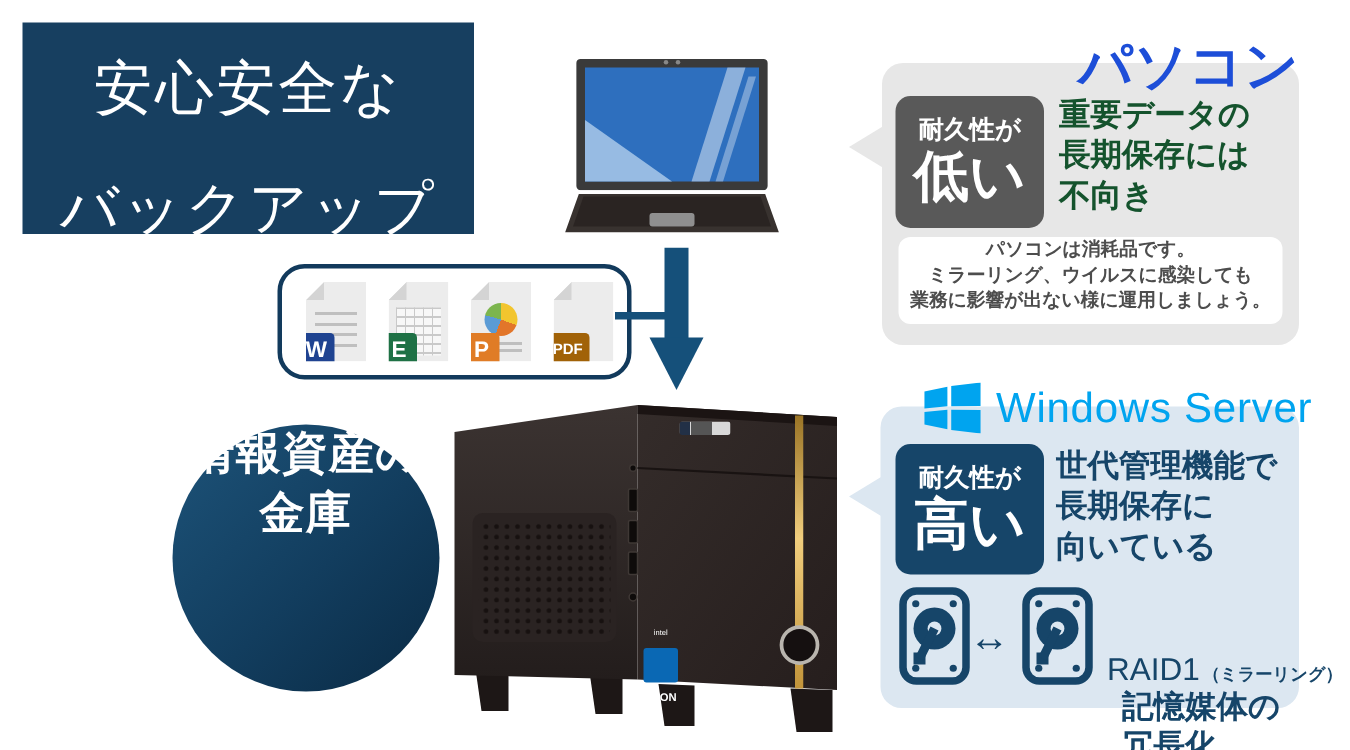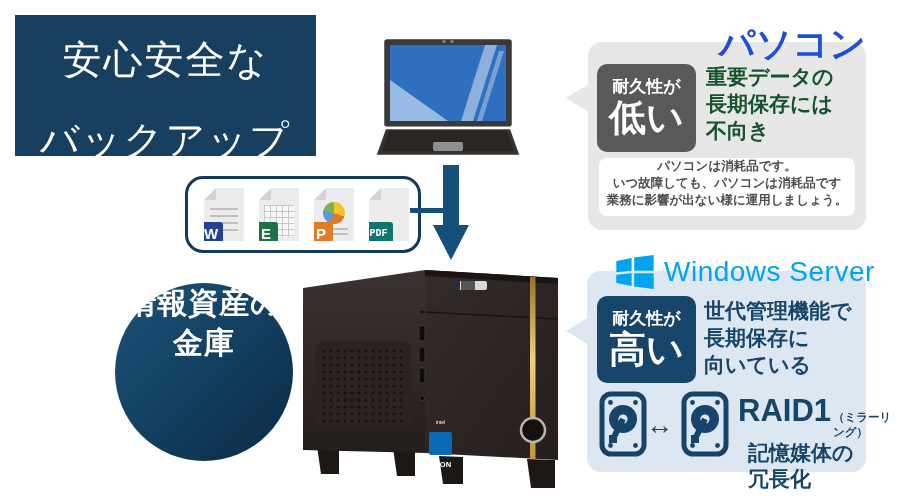--- a/index.html
+++ b/index.html
@@ -60,21 +60,21 @@
   .note-box span{color:#4d4d4d;font-weight:bold;font-size:12.5px;line-height:17px;white-space:nowrap;}
 
   
   .ws-logo{left:597px;top:254px;height:36px;display:flex;align-items:center;z-index:3;padding-left:19px;}
   .ws-logo span{color:#00a4ef;font-size:28px;margin-left:10px;letter-spacing:0.5px;}
   .blue-panel{left:587px;top:271px;width:279px;height:201px;background:#dce7f1;z-index:1;}
   .hdd{position:absolute;z-index:2;}
   .hdd-arrow{left:646px;top:410px;color:#164569;font-weight:bold;font-size:27px;z-index:2;}
   .raid-block{left:738px;top:393px;color:#164569;z-index:2;}
   .raid-line1{display:flex;align-items:baseline;}
-  .raid-title{font-weight:bold;font-size:31px;}
+  .raid-title{font-weight:normal;font-size:21px;margin-top:42px;}
   .raid-sub{font-weight:bold;font-size:11.5px;margin-left:2px;}
   .raid-rest{font-weight:bold;font-size:21px;line-height:26px;padding-left:10px;}
 
   
   .cpu-badge{left:429px;top:432px;width:23px;height:23px;background:#0a68b4;border-radius:2px;
              display:flex;flex-direction:column;align-items:center;justify-content:center;z-index:2;gap:36px;}
   .cpu-badge .i{color:#fff;font-size:5px;line-height:6px;}
   .cpu-badge .x{color:#fff;font-size:7.5px;font-weight:bold;line-height:8px;}
   .brand-badge{left:453px;top:281px;width:34px;height:9px;background:#d8d8d8;border-radius:2px;z-index:2;
              background-image:linear-gradient(90deg,#223046 0 7px,transparent 7px),
@@ -111,21 +111,21 @@
     <div class="doc" style="left:71px;">
       <div class="doc-grid"></div>
       <div class="badge" style="background:#1e7145;">E</div>
     </div>
     <div class="doc" style="left:126px;">
       <div class="doc-pie"></div>
       <div class="doc-pie-lines"></div>
       <div class="badge" style="background:#e07c26;">P</div>
     </div>
     <div class="doc" style="left:181px;">
-      <div class="badge pdf" style="background:#0f766e;font-family:Liberation Mono, monospace;">PDF</div>
+      <div class="badge pdf" style="background:#a16207;">PDF</div>
     </div>
   </div>
 
   <svg class="abs" style="left:410px;top:165px;" width="70" height="100" viewBox="0 0 70 100">
     <rect x="0" y="43" width="38" height="5" fill="#15507a"></rect>
     <rect x="33" y="0" width="16" height="63" fill="#15507a"></rect>
     <polygon points="23,60 59,60 41,95" fill="#15507a"></polygon>
   </svg>
 
   <div class="abs vault">
@@ -189,21 +189,21 @@
     <span class="dur-top">耐久性が</span>
     <span class="dur-main">低い</span>
   </div>
   <div class="abs claim claim-pc">
     <div>重要データの</div>
     <div>長期保存には</div>
     <div>不向き</div>
   </div>
   <div class="abs note-box">
     <span>パソコンは消耗品です。</span>
-    <span>いつ故障しても、パソコンは消耗品です</span>
+    <span>ミラーリング、ウイルスに感染しても</span>
     <span>業務に影響が出ない様に運用しましょう。</span>
   </div>
 
   <div class="abs ws-logo">
     <svg width="38" height="34" viewBox="0 0 44 40">
       <polygon points="0,7 18,3.4 18,18.6 0,20.4" fill="#00a4ef"></polygon>
       <polygon points="21,2.8 44,0 44,18.4 21,18.6" fill="#00a4ef"></polygon>
       <polygon points="0,23.2 18,21.4 18,36.6 0,33" fill="#00a4ef"></polygon>
       <polygon points="21,21.4 44,21.6 44,40 21,37.2" fill="#00a4ef"></polygon>
     </svg>

